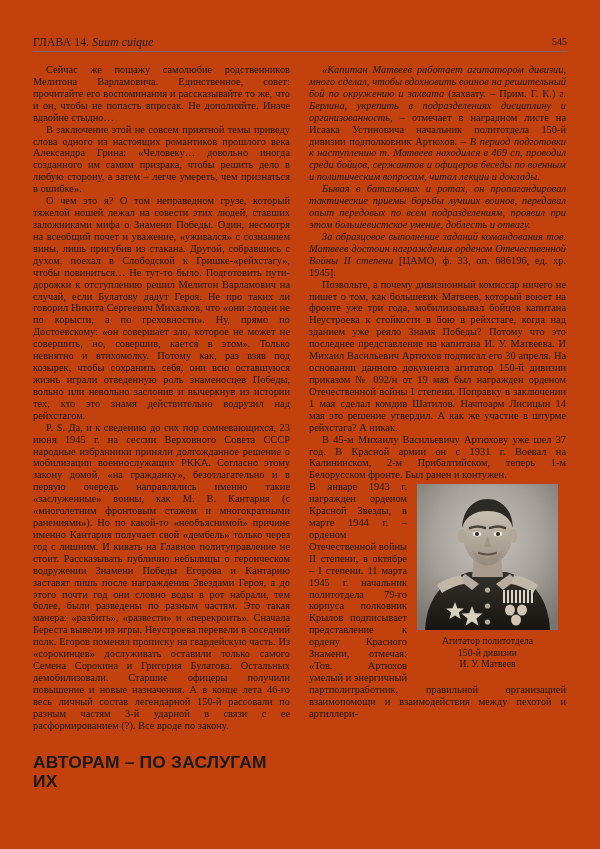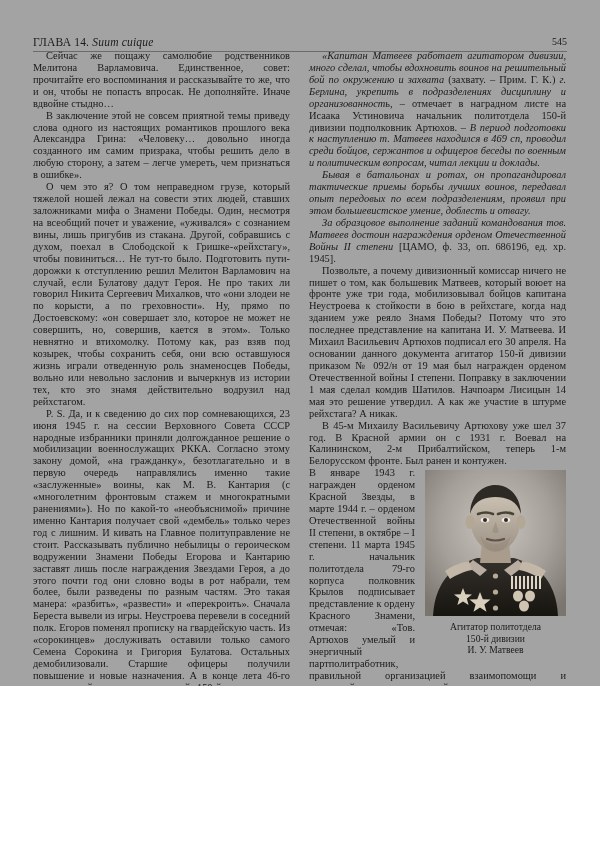--- a/index.html
+++ b/index.html
@@ -3,22 +3,22 @@
 <meta charset="utf-8">
 <style>
   html, body {
     margin: 0;
     padding: 0;
     background: #ffffff;
   }
   .page {
     position: relative;
     width: 600px;
-    height: 686px;
-    background: #a3a3a3;
+    height: 849px;
+    background: #c2410c;
     font-family: "Liberation Serif", serif;
     color: #1a1a1a;
     overflow: hidden;
     box-sizing: border-box;
   }
   
   .runhead {
     position: absolute;
     top: 36px;
     left: 33px;
@@ -37,21 +37,21 @@
   }
   .runhead-left .chap { font-variant: normal; }
   .runhead-left .lat { font-style: italic; }
   .runhead-right {
     font-size: 10px;
     white-space: nowrap;
   }
   
   .columns {
     position: absolute;
-    top: 50px;
+    top: 64px;
     left: 33px;
     width: 534px;
     height: 770px;
     display: flex;
     gap: 19px;
   }
   .col {
     width: 257px;
     position: relative;
   }
@@ -81,21 +81,21 @@
     letter-spacing: .2px;
     margin: 21px 0 13px 0;
     text-indent: 0;
     text-align: left;
     line-height: 19px;
   }
   
   .photo-wrap {
     float: right;
     width: 141px;
-    margin: 3px 0 2px 10px;
+    margin: 3px 8px 2px 10px;
   }
   .photo {
     width: 141px;
     height: 146px;
     position: relative;
     overflow: hidden;
     background: #8d8d8d;
   }
   .photo svg { display: block; width: 100%; height: 100%; }
   .photo-cap {

